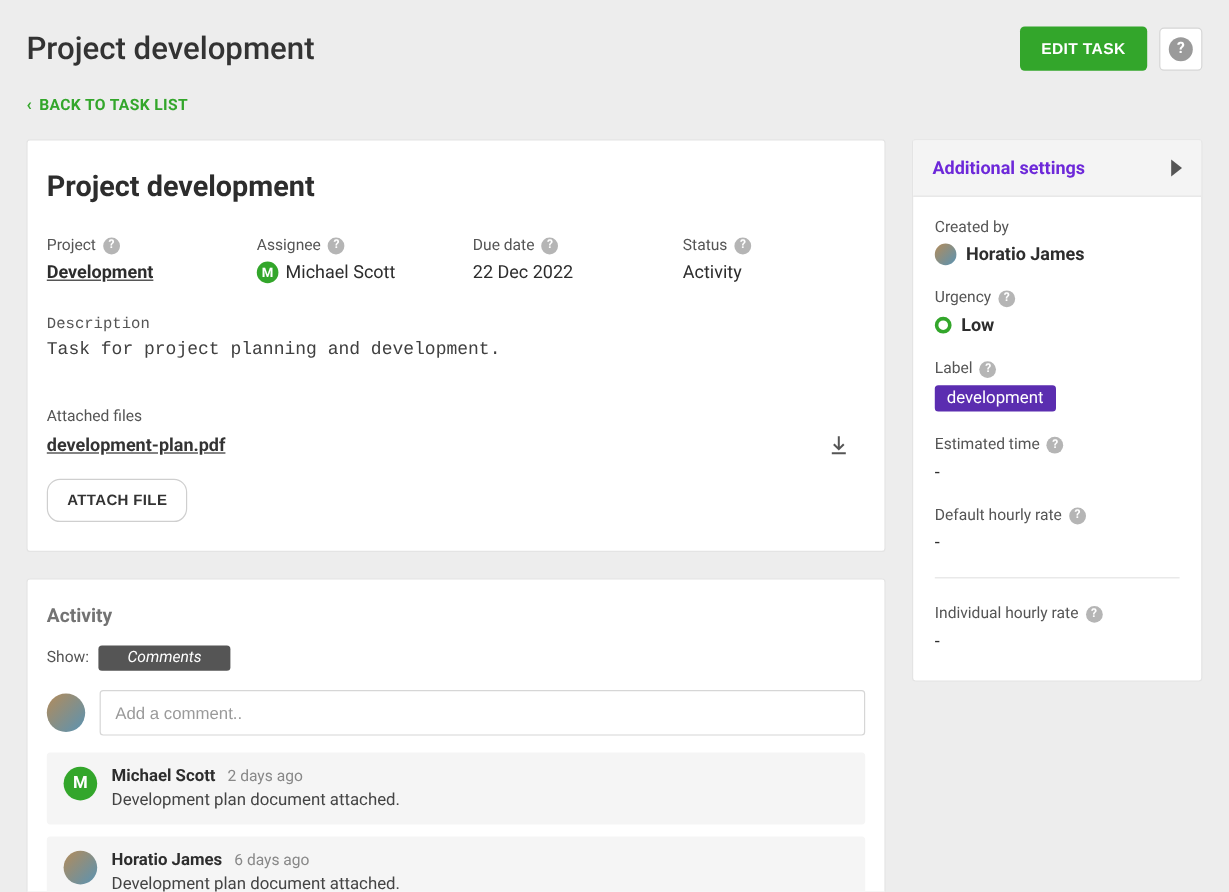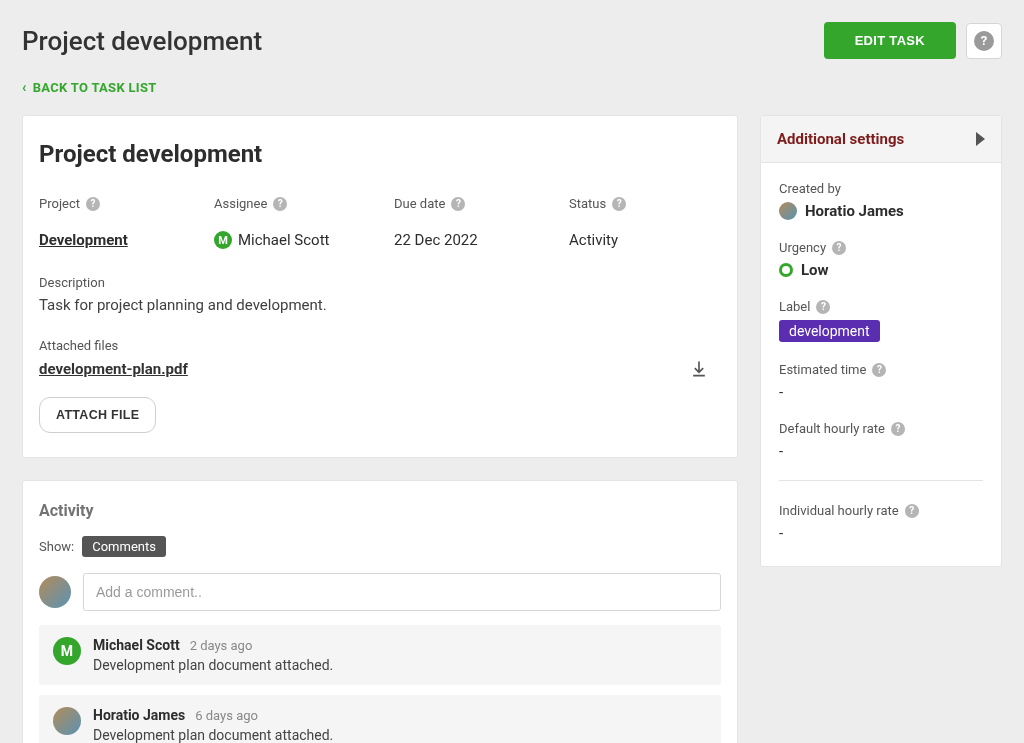--- a/index.html
+++ b/index.html
@@ -30,21 +30,21 @@
     align-items: center;
     gap: 10px;
   }
   .btn-edit {
     background: #33a62b;
     color: #fff;
     border: none;
     font-weight: 700;
     font-size: 13px;
     letter-spacing: 0.3px;
-    padding: 11px 31px;
+    padding: 11px 18px;
     border-radius: 4px;
     cursor: pointer;
   }
   .help-btn {
     width: 36px;
     height: 36px;
     border: 1px solid #d6d6d6;
     background: #fff;
     border-radius: 4px;
     display: flex;
@@ -104,21 +104,21 @@
     margin-bottom: 28px;
   }
   .field-row {
     display: flex;
     gap: 10px;
     margin-bottom: 26px;
   }
   .field {
     display: flex;
     flex-direction: column;
-    gap: 20px;
+    gap: 6px;
   }
   .field-project { width: 165px; }
   .field-assignee { width: 170px; }
   .field-duedate { width: 165px; }
   .field-status { width: 140px; }
   .field-label {
     font-size: 13px;
     color: #555;
     display: flex;
     align-items: center;
@@ -153,21 +153,21 @@
     height: 18px;
     border-radius: 50%;
     background: #33a62b;
     color: #fff;
     font-size: 11px;
     font-weight: 700;
     display: inline-flex;
     align-items: center;
     justify-content: center;
   }
-  .desc-block { margin-bottom: 24px; }
+  .desc-block { margin-bottom: 40px; font-family: Liberation Mono, monospace; }
   .desc-label {
     font-size: 13px;
     color: #555;
     margin-bottom: 6px;
   }
   .desc-text {
     font-size: 15px;
     color: #404040;
   }
   .attach-block { margin-bottom: 18px; }
@@ -210,23 +210,24 @@
     margin-bottom: 16px;
   }
   .show-label {
     font-size: 13px;
     color: #555;
   }
   .show-pill {
     background: #555;
     color: #fff;
     font-size: 13px;
-    padding: 3px 10px;
+    padding: 3px 24px;
     border-radius: 3px;
     cursor: pointer;
+    font-style: italic;
   }
   .comment-input-row {
     display: flex;
     align-items: center;
     gap: 12px;
     margin-bottom: 14px;
   }
   .avatar-photo {
     width: 32px;
     height: 32px;
@@ -305,21 +306,21 @@
     border-bottom: 1px solid #e4e4e4;
     padding: 14px 16px;
     display: flex;
     align-items: center;
     justify-content: space-between;
     cursor: pointer;
   }
   .side-header-title {
     font-size: 15px;
     font-weight: 700;
-    color: #7f1d1d;
+    color: #6d28d9;
   }
   .side-body {
     padding: 18px 18px 20px 18px;
   }
   .side-field {
     margin-bottom: 20px;
   }
   .side-label {
     font-size: 13px;
     color: #555;

